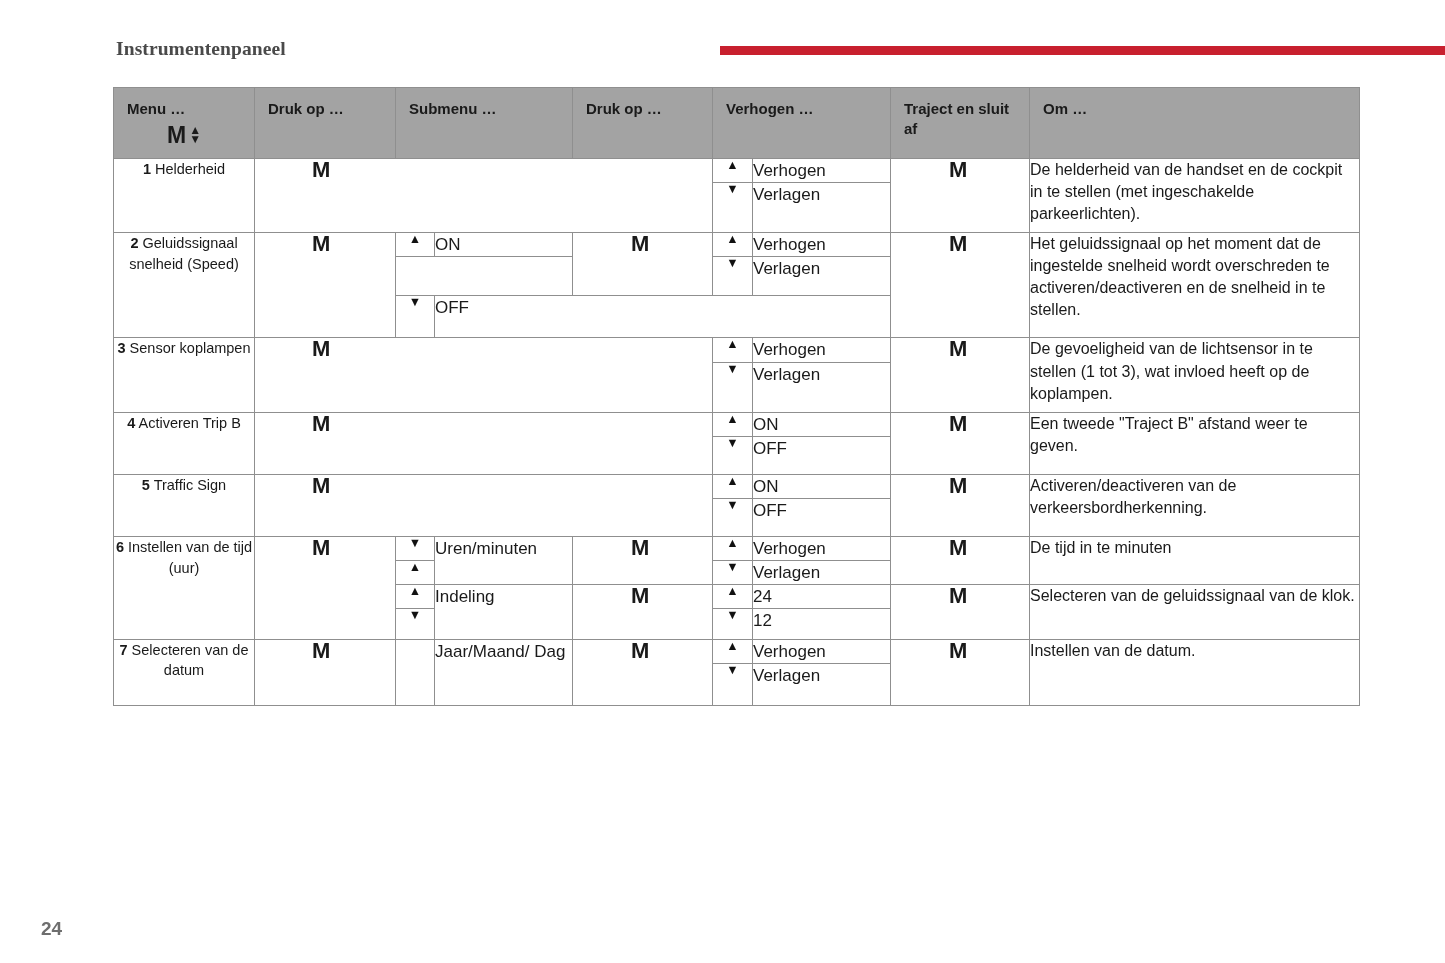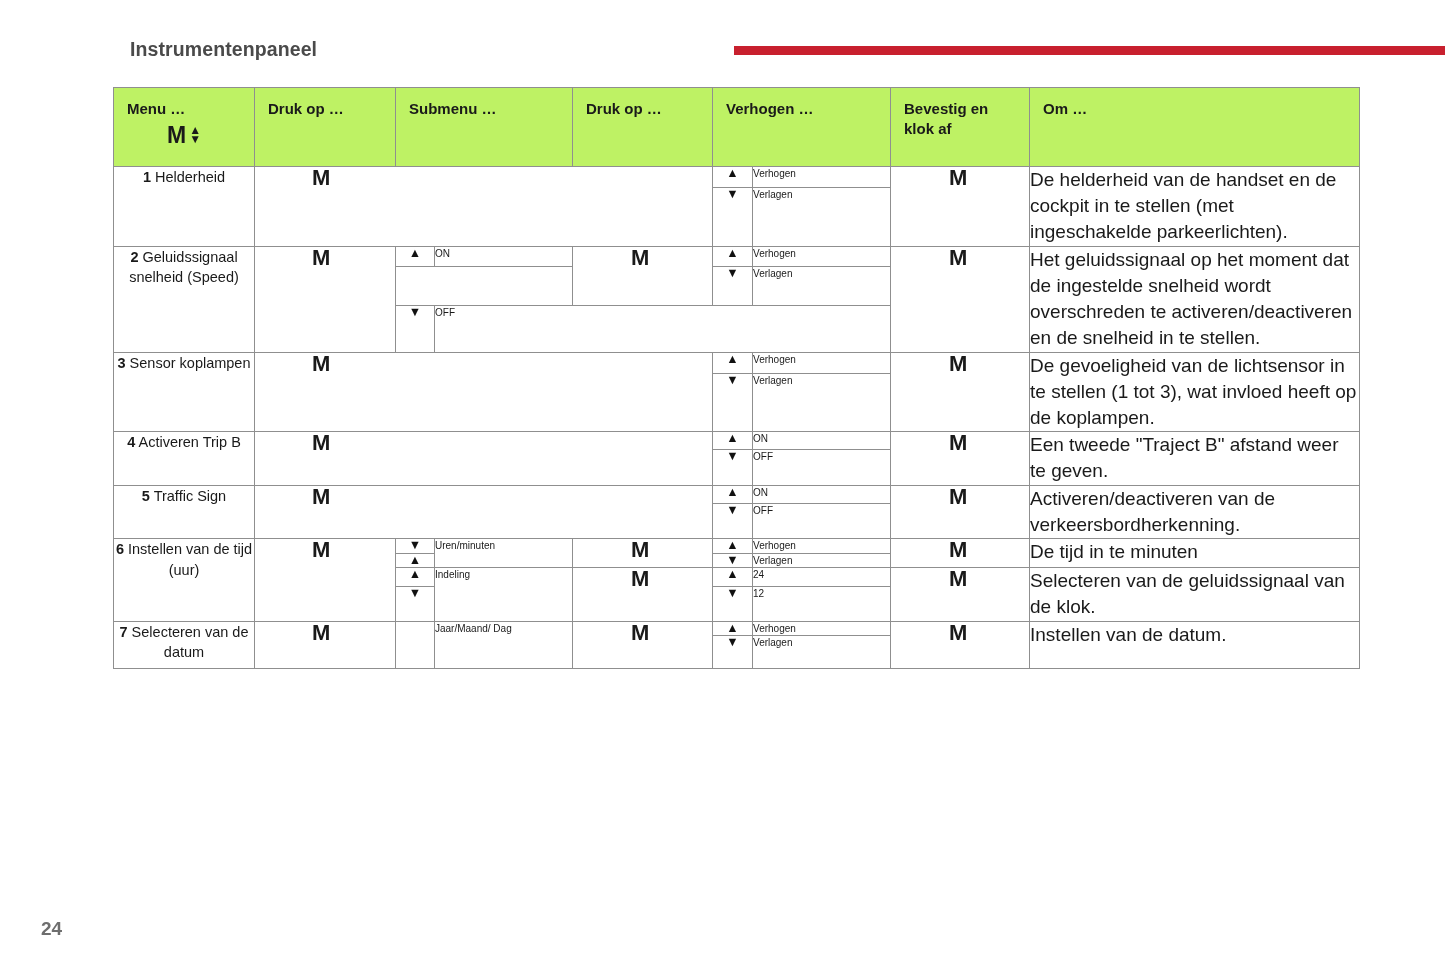--- a/index.html
+++ b/index.html
@@ -12,23 +12,24 @@
     height: 963px;
     font-family: "Liberation Sans", sans-serif;
     color: #1a1a1a;
     position: relative;
     overflow: hidden;
   }
 
   
   #page-header {
     position: absolute;
-    top: 0; left: 16px;
+    top: 0; left: 2px;
     width: 1148px;
     height: 78px;
+    font-family: Liberation Serif, serif;
   }
   #header-title {
     position: absolute;
     left: 114px;
     top: 38px;
     font-size: 19.5px;
     font-weight: bold;
     color: #4a4a4a;
     letter-spacing: 0.1px;
     white-space: nowrap;
@@ -52,26 +53,26 @@
     table-layout: fixed;
     font-size: 14.5px;
   }
   #menu-table td, #menu-table th {
     border: 1px solid #8f8f8f;
     padding: 0;
     vertical-align: top;
     background: #ffffff;
   }
   #menu-table thead th {
-    background: #bef264;
+    background: #a3a3a3;
     font-weight: bold;
     font-size: 15px;
     text-align: left;
     vertical-align: top;
-    padding: 11px 11px 10px 13px;
+    padding: 11px 11px 2px 13px;
     line-height: 1.32;
     height: 57px;
   }
 
   
   .c-menu   { width: 141px; }
   .c-press1 { width: 141px; }
   .c-subarr { width:  39px; }
   .c-sub    { width: 138px; }
   .c-press2 { width: 140px; }
@@ -96,26 +97,26 @@
   .arrow-cell {
     text-align: center;
     font-size: 12.5px;
     line-height: 1;
     padding: 12px 0 8px 0;
     color: #111;
   }
   .txt-cell {
     padding: 9px 8px 8px 11px;
     line-height: 1.36;
-    font-size: 10px;
+    font-size: 17px;
   }
   .desc-cell {
     padding: 10px 12px 9px 13px;
     line-height: 1.38;
-    font-size: 19px;
+    font-size: 16px;
   }
   .blank-cell { padding: 0; }
 
   
   .menu-key-wrap {
     display: flex;
     align-items: center;
     justify-content: flex-start;
     padding-left: 40px;
     margin-top: 5px;
@@ -173,21 +174,21 @@
           <span class="tri-stack">
             <span>▲</span>
             <span>▼</span>
           </span>
         </span>
       </th>
       <th>Druk op …</th>
       <th colspan="2">Submenu …</th>
       <th>Druk op …</th>
       <th colspan="2">Verhogen …</th>
-      <th>Bevestig en klok af</th>
+      <th>Traject en sluit af</th>
       <th>Om …</th>
     </tr>
   </thead>
   <tbody>
 
     <tr>
       <td rowspan="2" class="menu-label">
         <b>1</b> 
         <span>Helderheid</span>
       </td>

